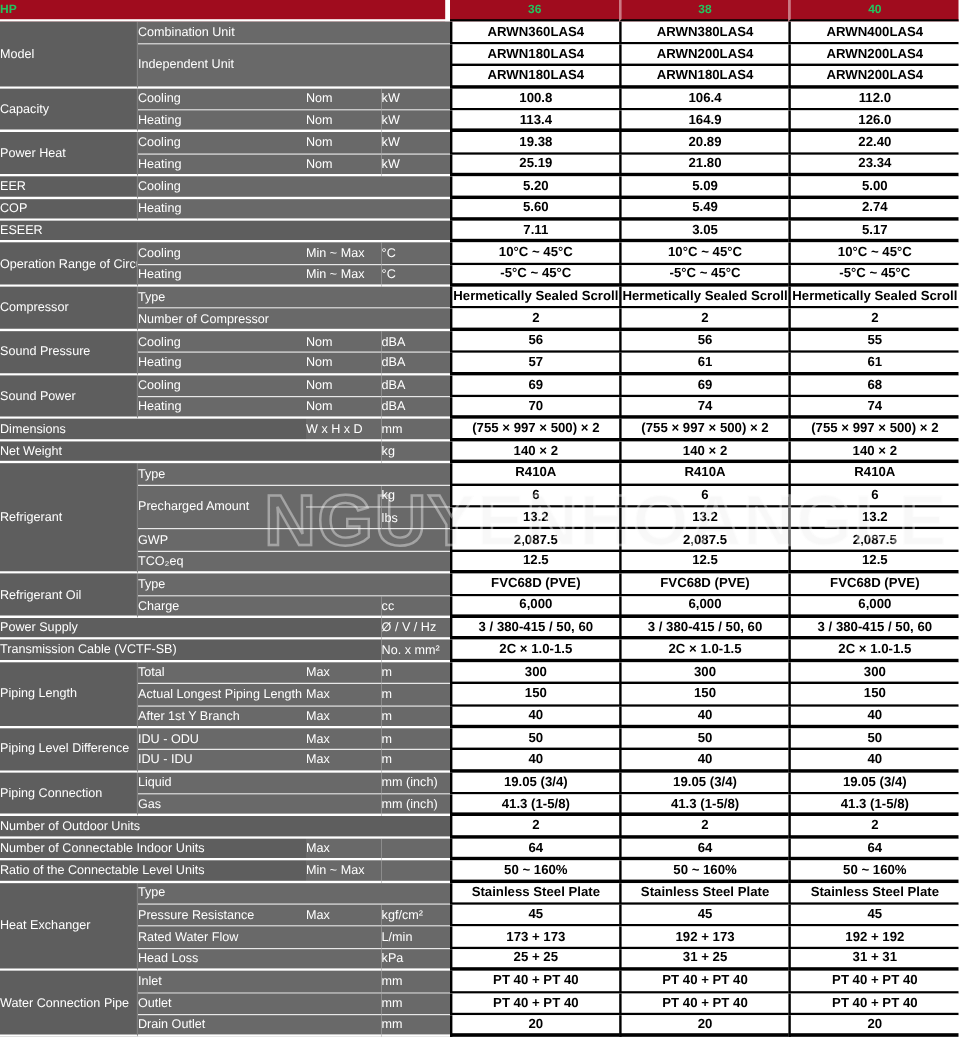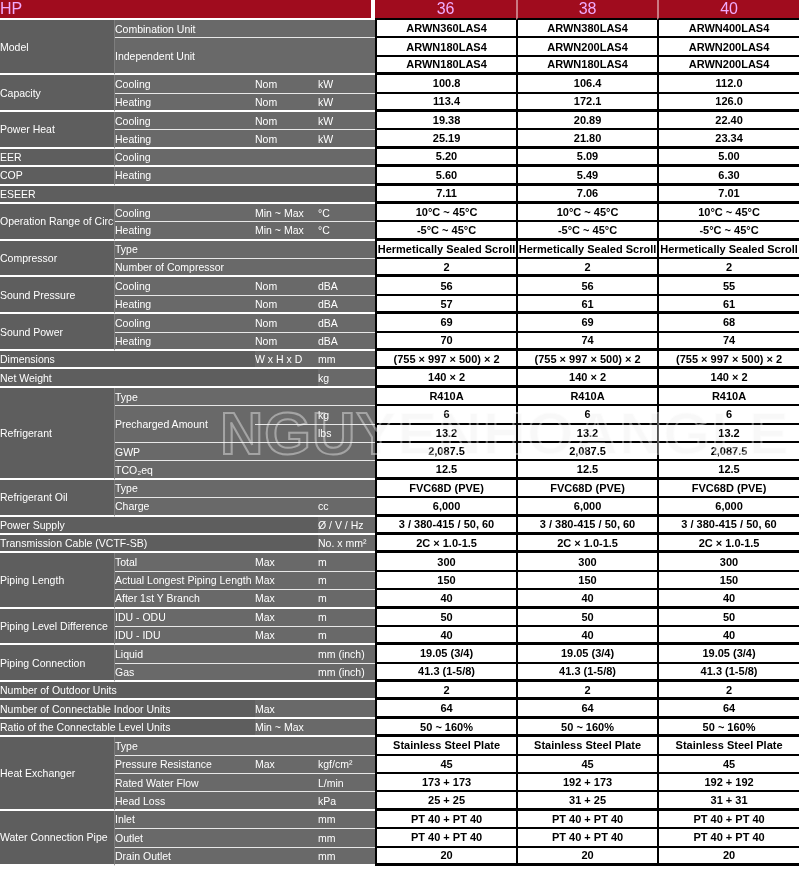--- a/index.html
+++ b/index.html
@@ -23,21 +23,21 @@
   }
   table.spec th,table.spec td{
     box-sizing:border-box;
     vertical-align:middle;
     overflow:hidden;
     white-space:nowrap;
     height:18.4px;
     padding:0;
   }
   
-  thead th{height:23px;background:var(--red);color:#f0abfc;font-size:16px;font-weight:normal;}
+  thead th{height:23px;background:var(--red);color:#22c55e;font-size:10px;font-weight:bold;}
   th.hp{text-align:left;padding-left:8px;border-right:4px solid #fff;border-bottom:2px solid #fff;}
   th.colh{border-bottom:2px solid #000;}
   th.colh + th.colh{border-left:2px solid rgba(255,255,255,.45);}
   
   th.cat,td.sub,td.qual,td.unit{
     color:#fff;font-size:10.5px;font-weight:normal;text-align:left;
     border-bottom:1px solid rgba(255,255,255,.85);
   }
   th.cat{background:var(--cat);padding-left:8px;white-space:normal;line-height:1.15;border-right:1px solid rgba(255,255,255,.2);}
   th.cat.wide{border-right:none;}
@@ -110,21 +110,21 @@
           <td class="unit">kW</td>
           <td class="val">100.8</td>
           <td class="val">106.4</td>
           <td class="val">112.0</td>
         </tr>
         <tr>
           <td class="sub gend">Heating</td>
           <td class="qual gend">Nom</td>
           <td class="unit gend">kW</td>
           <td class="val gend">113.4</td>
-          <td class="val gend">172.1</td>
+          <td class="val gend">164.9</td>
           <td class="val gend">126.0</td>
         </tr>
         <tr>
           <th rowspan="2" class="cat gend"><span>Power Heat</span></th>
           <td class="sub">Cooling</td>
           <td class="qual">Nom</td>
           <td class="unit">kW</td>
           <td class="val">19.38</td>
           <td class="val">20.89</td>
           <td class="val">22.40</td>
@@ -142,27 +142,27 @@
           <td colspan="3" class="sub gend">Cooling</td>
           <td class="val gend">5.20</td>
           <td class="val gend">5.09</td>
           <td class="val gend">5.00</td>
         </tr>
         <tr>
           <th class="cat gend"><span>COP</span></th>
           <td colspan="3" class="sub gend">Heating</td>
           <td class="val gend">5.60</td>
           <td class="val gend">5.49</td>
-          <td class="val gend">6.30</td>
+          <td class="val gend">2.74</td>
         </tr>
         <tr>
           <th colspan="4" class="cat gend wide"><span>ESEER</span></th>
           <td class="val gend">7.11</td>
-          <td class="val gend">7.06</td>
-          <td class="val gend">7.01</td>
+          <td class="val gend">3.05</td>
+          <td class="val gend">5.17</td>
         </tr>
         <tr>
           <th rowspan="2" class="cat gend"><span>Operation Range of Circulation water</span></th>
           <td class="sub">Cooling</td>
           <td class="qual">Min ~ Max</td>
           <td class="unit">°C</td>
           <td class="val">10°C ~ 45°C</td>
           <td class="val">10°C ~ 45°C</td>
           <td class="val">10°C ~ 45°C</td>
         </tr>

